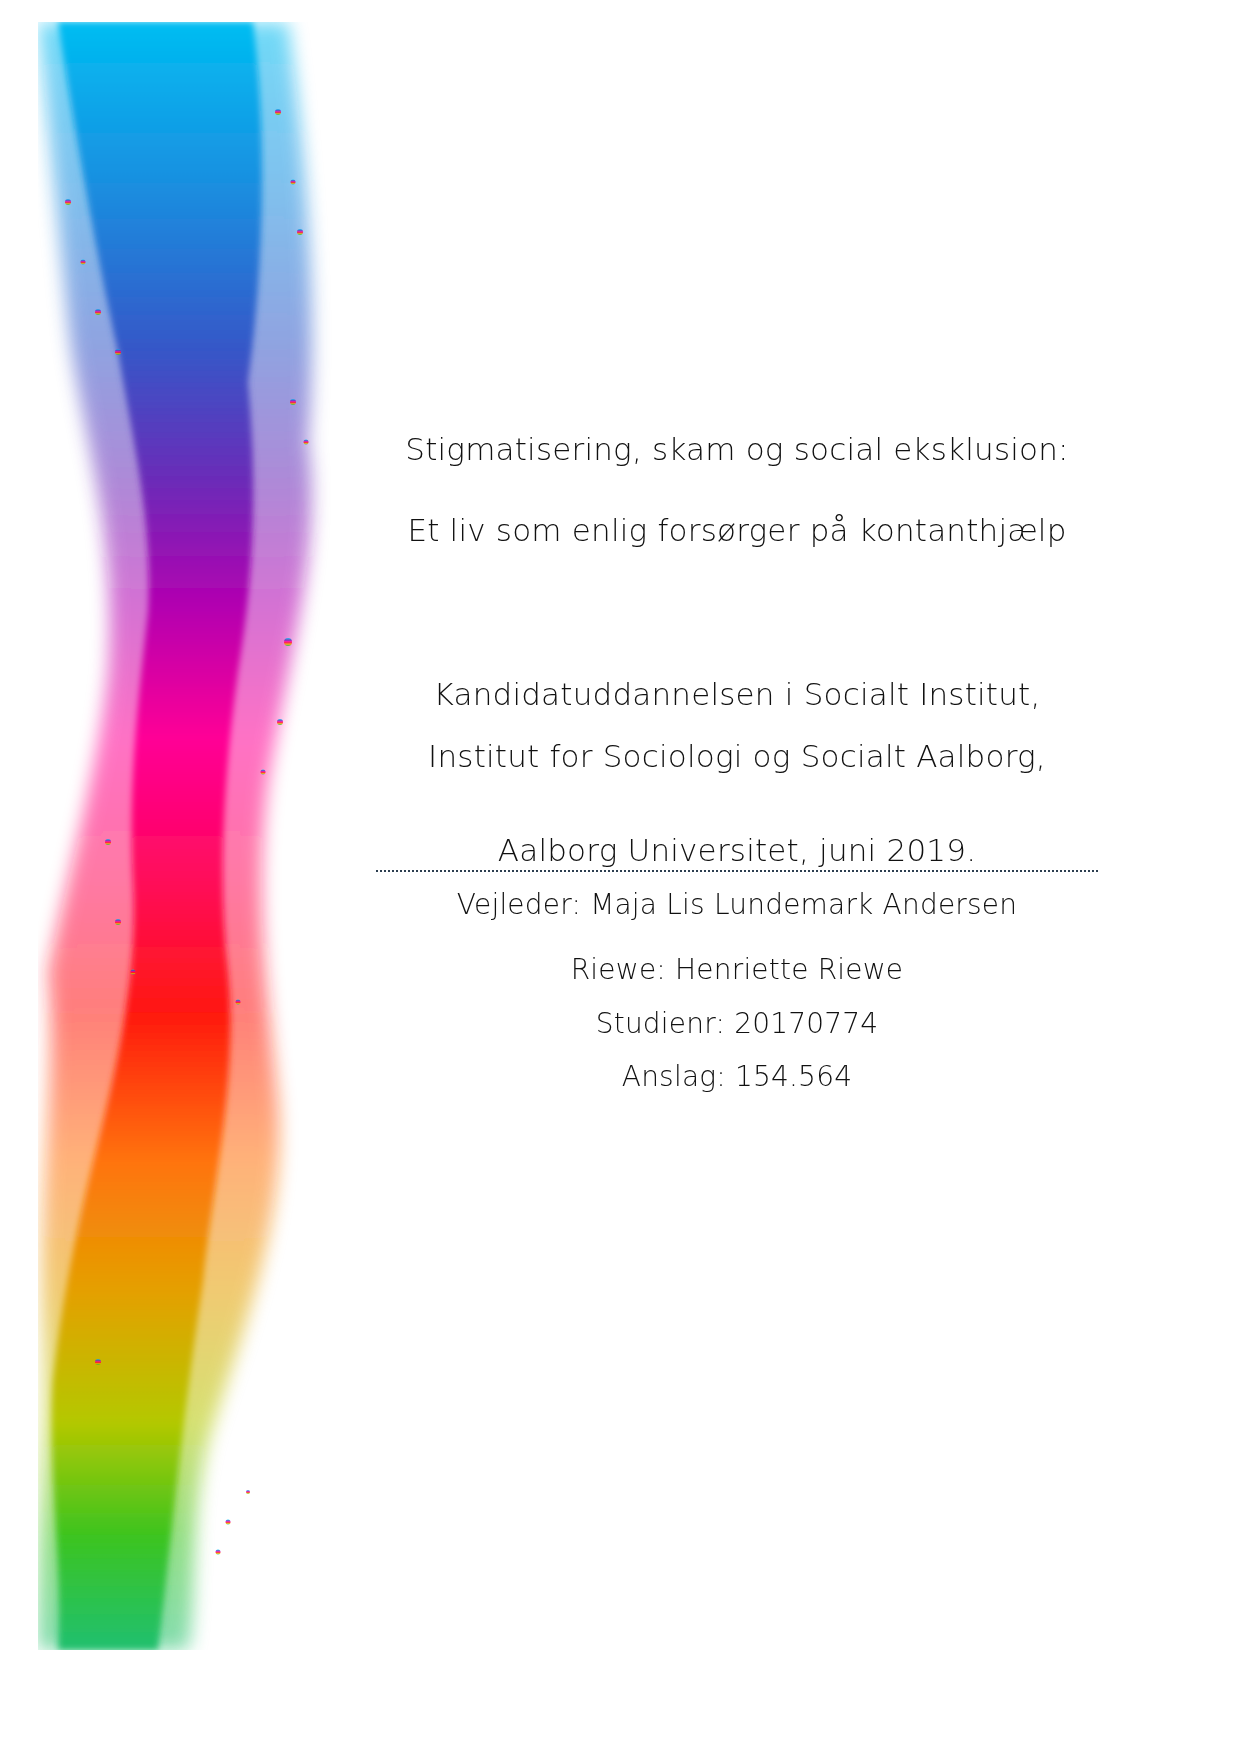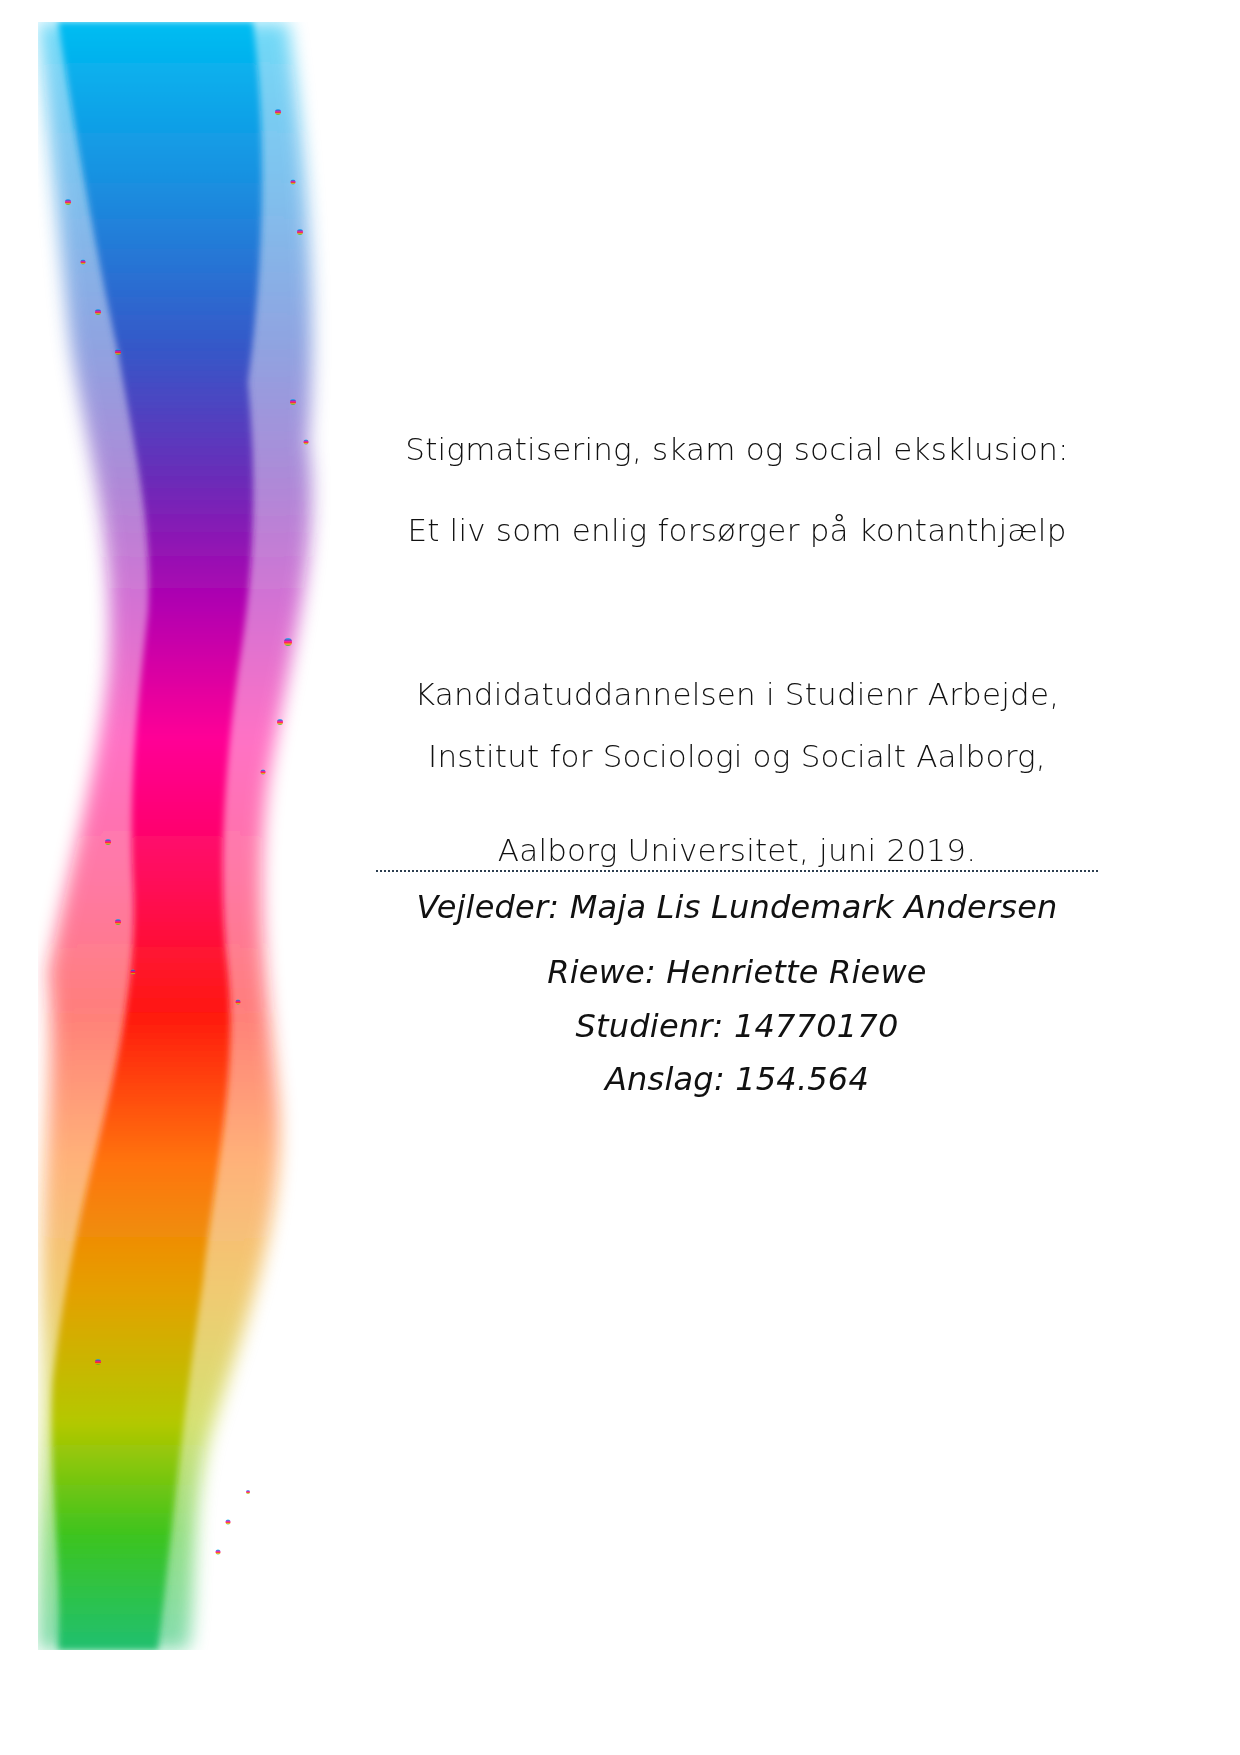--- a/index.html
+++ b/index.html
@@ -7,21 +7,21 @@
          font-family: "DejaVu Sans", "Liberation Sans", sans-serif; color: #111; }
 
   .splash { position: absolute; left: 38px; top: 22px; width: 300px; height: 1628px; }
   .splash svg { width: 100%; height: 100%; display: block; }
 
   .content { position: absolute; left: 376px; width: 722px; top: 0; }
   .line { position: absolute; left: 0; width: 722px; text-align: center; white-space: nowrap;
           font-weight: 300; letter-spacing: 0.2px; }
   .title { font-size: 31px; }
   .inst  { font-size: 31px; }
-  .meta  { font-size: 32px; font-style: italic; }
+  .meta  { font-size: 28px; }
 
   .divider { position: absolute; left: 0; width: 722px; top: 870px; height: 0;
              border-top: 2px dotted #2c3e50; }
 </style>
 </head>
 <body>
 
 <div class="splash">
   <svg viewBox="0 0 300 1628" preserveAspectRatio="none" xmlns="http://www.w3.org/2000/svg">
     <defs>
@@ -74,23 +74,23 @@
       <circle cx="210" cy="1470" r="2"></circle>
         <circle cx="180" cy="1530" r="2.5"></circle>
     </g>
   </svg>
 </div>
 
 <div class="content">
   <div class="line title" style="top:431px;">Stigmatisering, skam og social eksklusion:</div>
   <div class="line title" style="top:512px;">Et liv som enlig forsørger på kontanthjælp</div>
 
-  <div class="line inst" style="top:676px;">Kandidatuddannelsen i Studienr Arbejde,</div>
+  <div class="line inst" style="top:676px;">Kandidatuddannelsen i Socialt Institut,</div>
   <div class="line inst" style="top:738px;">Institut for Sociologi og Socialt Aalborg,</div>
   <div class="line inst" style="top:832px;">Aalborg Universitet, juni 2019.</div>
 
   <div class="divider"></div>
 
   <div class="line meta" style="top:888px;">Vejleder: Maja Lis Lundemark Andersen</div>
   <div class="line meta" style="top:953px;">Riewe: Henriette Riewe</div>
-  <div class="line meta" style="top:1007px;">Studienr: 14770170</div>
+  <div class="line meta" style="top:1007px;">Studienr: 20170774</div>
   <div class="line meta" style="top:1060px;text-align:center;">Anslag: 154.564</div>
 </div>
 
 </body></html>

